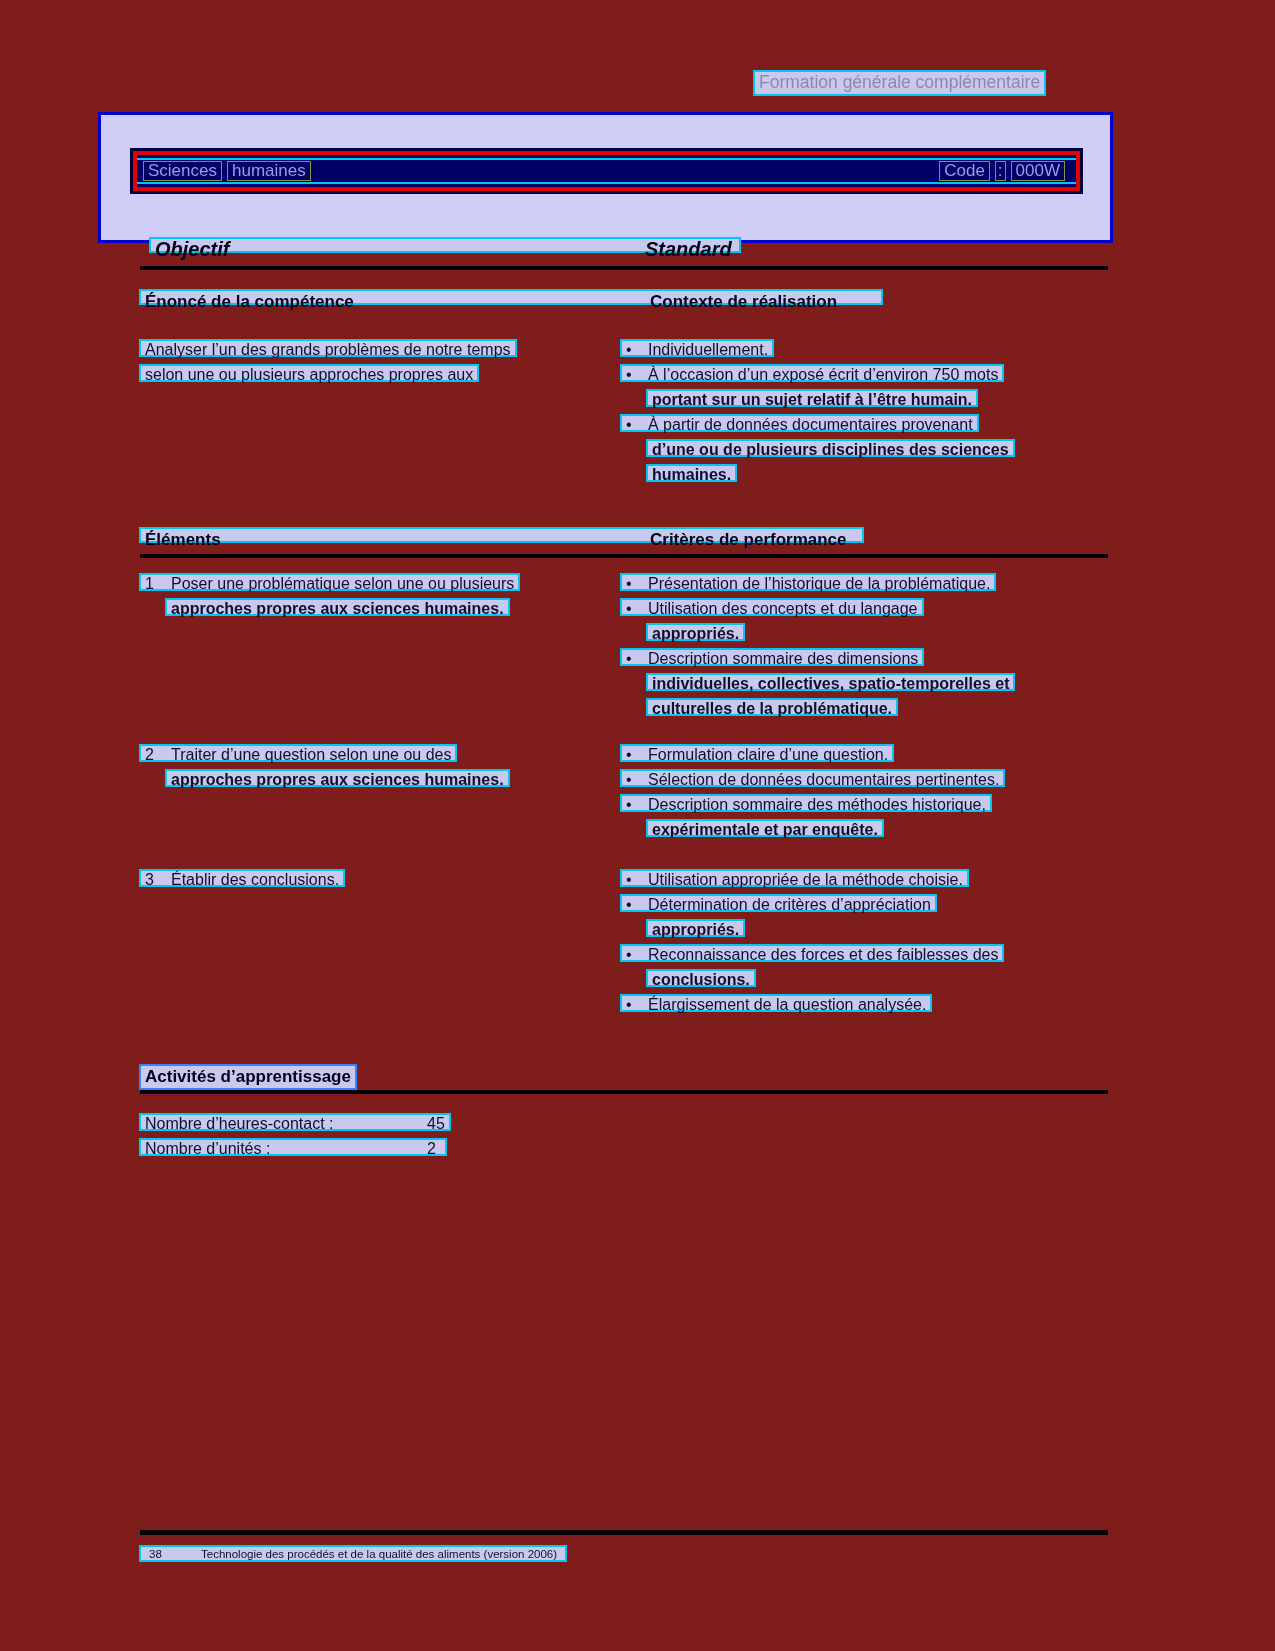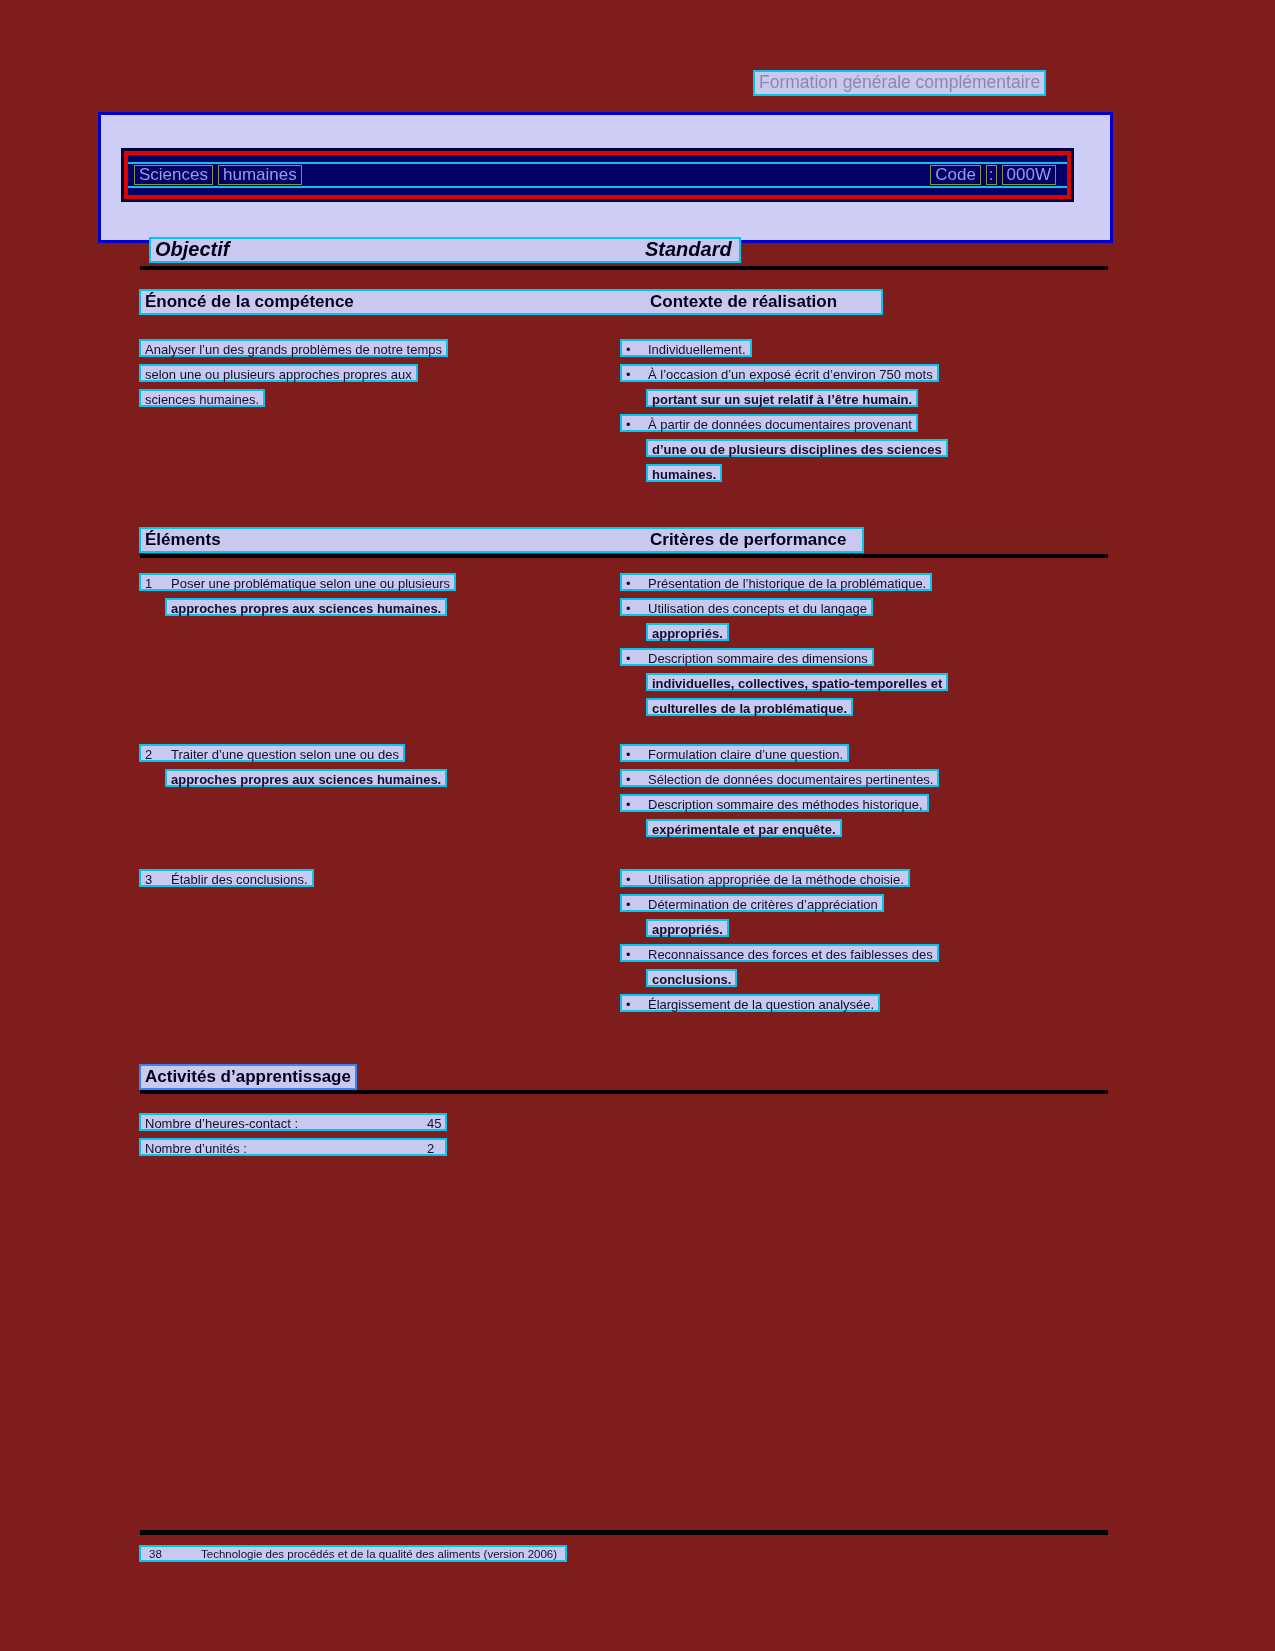--- a/index.html
+++ b/index.html
@@ -5,33 +5,33 @@
   html,body { margin:0; padding:0; background:#ffffff; }
   .page {
     position:relative; width:1275px; height:1651px; background:#7f1d1d;
     font-family:"Liberation Sans", sans-serif; color:#0f0f2d; overflow:hidden;
   }
   
   .hl {
     display:inline-block; box-sizing:border-box; white-space:nowrap;
     background:#c9c9f0; border:2px solid #00c6f0;
     height:18px; line-height:18px; padding:0 4px;
-    font-size:13px; color:#0f0f2d; vertical-align:top;
+    font-size:16px; color:#0f0f2d; vertical-align:top;
   }
   .row { height:25px; }
   .dot { display:inline-block; width:22px; }
   .inum { display:inline-block; width:26px; }
   .cont .hl { margin-left:26px;font-weight:bold; }
 
   .col-left  { position:absolute; left:139px; width:485px; }
   .col-right { position:absolute; left:620px; width:500px; }
 
   
   .joint {
-    position:absolute; box-sizing:border-box; height:26px;
+    position:absolute; box-sizing:border-box; height:16px;
     background:#c9c9f0; border:2px solid #00c6f0; padding:0 4px;
   }
   .joint .h { font-weight:bold; font-size:17px; line-height:21px; color:#00001a; white-space:nowrap; }
   .joint .h2 { position:absolute; top:0; line-height:21px; }
   .obj { font-weight:bold; font-style:italic; font-size:20px; color:#000018; line-height:21px; }
 
   .rule { position:absolute; left:140px; width:968px; height:4px; background:#000000; }
 
   
   .note {
@@ -39,21 +39,21 @@
     background:#c9c9f0; border:2px solid #00c6f0; box-sizing:border-box;
     font-size:17.5px; color:#8a8aa8; padding:0 4px; height:26px; line-height:21px; white-space:nowrap;
   }
 
   
   .outer-box {
     position:absolute; left:98px; top:112px; width:1015px; height:131px;
     box-sizing:border-box; background:#cdcdf5; border:3px solid #0000cd;
   }
   .inner-box {
-    position:absolute; left:23px; top:36px; width:947px; height:48px;
+    position:absolute; left:32px; top:36px; width:947px; height:40px;
     box-sizing:border-box; background:#000066; border:4px solid #e00000;
     outline:3px solid #00003a;
   }
   .strip {
     position:absolute; left:0; right:0; top:50%; transform:translateY(-50%);
     height:26px; box-sizing:border-box;
     border-top:2px solid #00c6f0; border-bottom:2px solid #00c6f0;
     display:flex; align-items:center; justify-content:space-between; padding:0 6px;
   }
   .wgroup { display:flex; align-items:center; }
@@ -109,21 +109,20 @@
   <div class="rule" style="top:266px;"></div>
 
   <div class="joint" style="left:139px; top:289px; width:744px;">
     <span class="h">Énoncé de la compétence</span>
     <span class="h h2" style="left:509px;">Contexte de réalisation</span>
   </div>
 
   <div class="col-left" style="top:339px;">
     <div class="row"><span class="hl">Analyser l’un des grands problèmes de notre temps</span></div>
     <div class="row"><span class="hl">selon une ou plusieurs approches propres aux</span></div>
-    <div class="row"><span class="hl">sciences humaines.</span></div>
   </div>
 
   <div class="col-right" style="top:339px;">
     <div class="row"><span class="hl"><span class="dot">•</span><span>Individuellement.</span></span></div>
     <div class="row"><span class="hl"><span class="dot">•</span><span>À l’occasion d’un exposé écrit d’environ 750 mots</span></span></div>
     <div class="row cont"><span class="hl">portant sur un sujet relatif à l’être humain.</span></div>
     <div class="row"><span class="hl"><span class="dot">•</span><span>À partir de données documentaires provenant</span></span></div>
     <div class="row cont"><span class="hl">d’une ou de plusieurs disciplines des sciences</span></div>
     <div class="row cont"><span class="hl">humaines.</span></div>
   </div>

